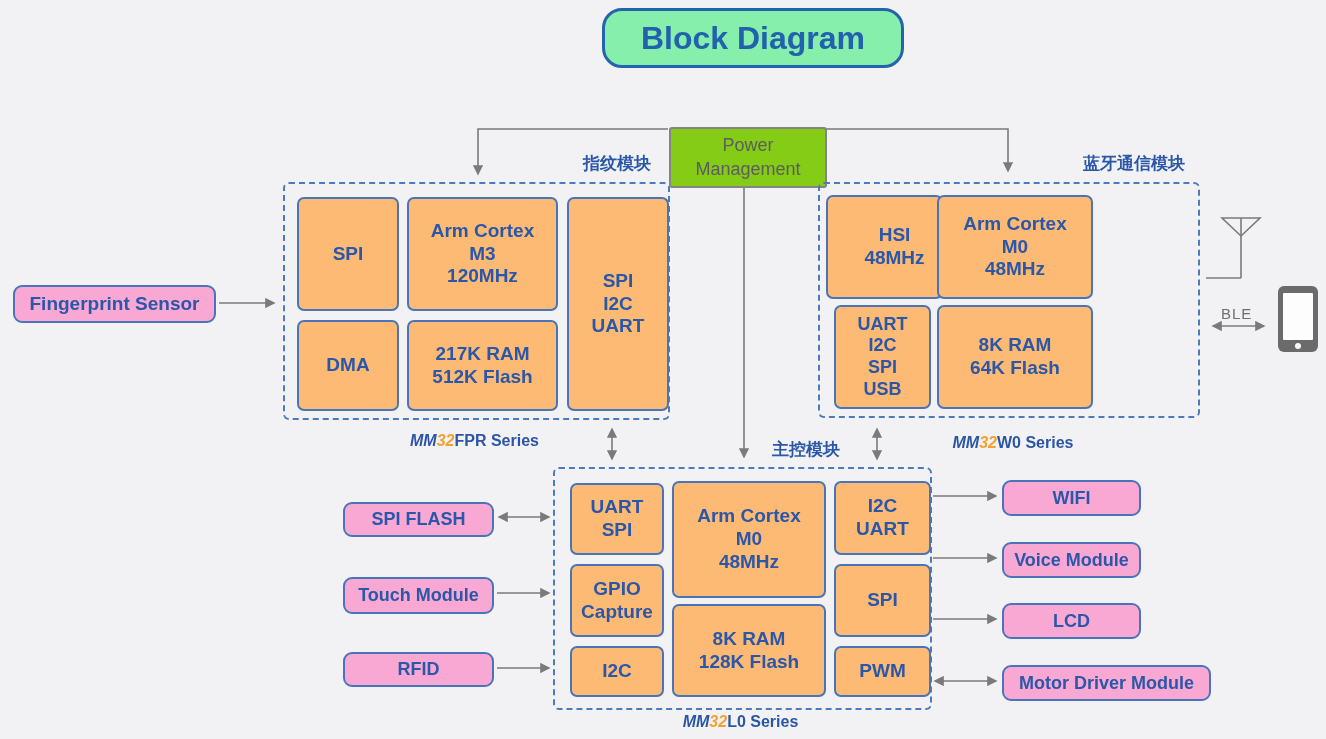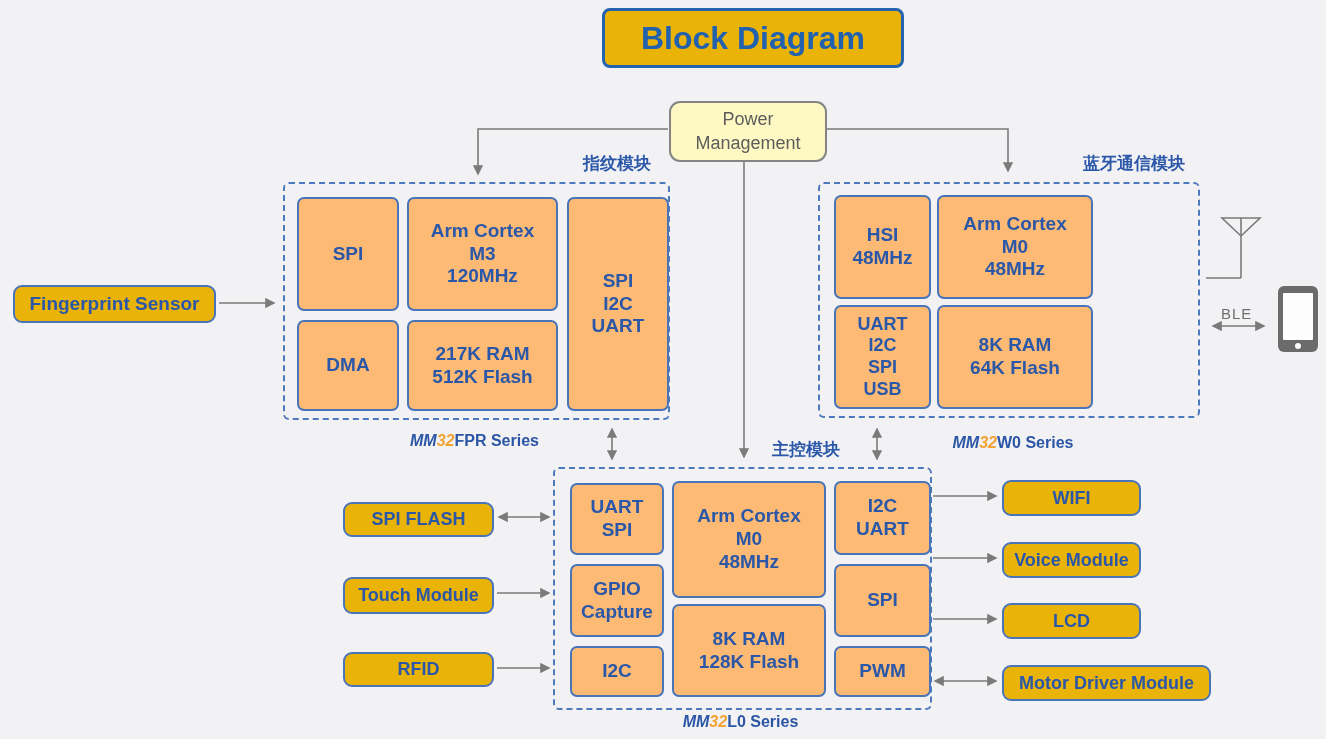--- a/index.html
+++ b/index.html
@@ -3,39 +3,39 @@
 <meta charset="utf-8">
 <style>
   html,body{margin:0;padding:0;}
   body{
     width:1326px;height:739px;position:relative;overflow:hidden;
     background:#f2f2f4;
     font-family:"Liberation Sans","DejaVu Sans",sans-serif;
   }
   .abs{position:absolute;}
   .title-box{
-    border:3px solid #2463ae;border-radius:8px;background:#eab308;
+    border:3px solid #2463ae;border-radius:20px;background:#86efac;
     display:flex;align-items:center;justify-content:center;
     color:#2161ae;font-size:32px;font-weight:bold;
   }
   .power-box{
-    border:2px solid #848484;border-radius:11px;background:#fef9c3;
+    border:2px solid #848484;border-radius:3px;background:#84cc16;
     display:flex;align-items:center;justify-content:center;text-align:center;
-    color:#5d5d5d;font-size:18px;line-height:1.3;white-space:pre-line;
+    color:#5d5d5d;font-size:18px;line-height:1.3;white-space:pre-line;margin-top:26px;
   }
   .dashed{
     border:2px dashed #4d79be;border-radius:6px;background:transparent;
   }
   .block{
     border:2px solid #4a74ba;border-radius:7px;background:#fdba74;
     display:flex;align-items:center;justify-content:center;text-align:center;
     color:#2b57a8;font-weight:bold;font-size:19px;line-height:1.2;white-space:pre-line;
   }
   .pill{
-    border:2px solid #4a74ba;border-radius:9px;background:#eab308;
+    border:2px solid #4a74ba;border-radius:9px;background:#f9a8d4;
     display:flex;align-items:center;justify-content:center;text-align:right;
     color:#2b57a8;font-weight:bold;font-size:18px;
   }
   .tag{
     color:#2b57a8;font-weight:bold;font-size:17px;white-space:nowrap;
   }
   .series{
     color:#2b55a5;font-weight:bold;font-size:16px;text-align:center;white-space:nowrap;
   }
   .series .mm{font-style:italic;}
@@ -105,21 +105,21 @@
 I2C
 UART</div>
   <div class="block abs" style="left:12px;top:136px;width:98px;height:87px;">DMA</div>
   <div class="block abs" style="left:122px;top:136px;width:147px;height:87px;">217K RAM
 512K Flash</div>
 </div>
 <div class="series abs" style="left:283px;top:432px;width:383px;"><span class="mm">MM</span><span class="num">32</span><span>FPR Series</span></div>
 
 <div class="tag abs" style="left:1083px;top:152px;">蓝牙通信模块</div>
 <div class="dashed abs" style="left:818px;top:182px;width:378px;height:232px;">
-  <div class="block abs" style="left:14px;top:11px;width:93px;height:100px;">HSI
+  <div class="block abs" style="left:6px;top:11px;width:93px;height:100px;padding-left:20px;">HSI
 48MHz</div>
   <div class="block abs" style="left:117px;top:11px;width:152px;height:100px;">Arm Cortex
 M0
 48MHz</div>
   <div class="block abs" style="left:14px;top:121px;width:93px;height:100px;font-size:18px;">UART
 I2C
 SPI
 USB</div>
   <div class="block abs" style="left:117px;top:121px;width:152px;height:100px;">8K RAM
 64K Flash</div>

